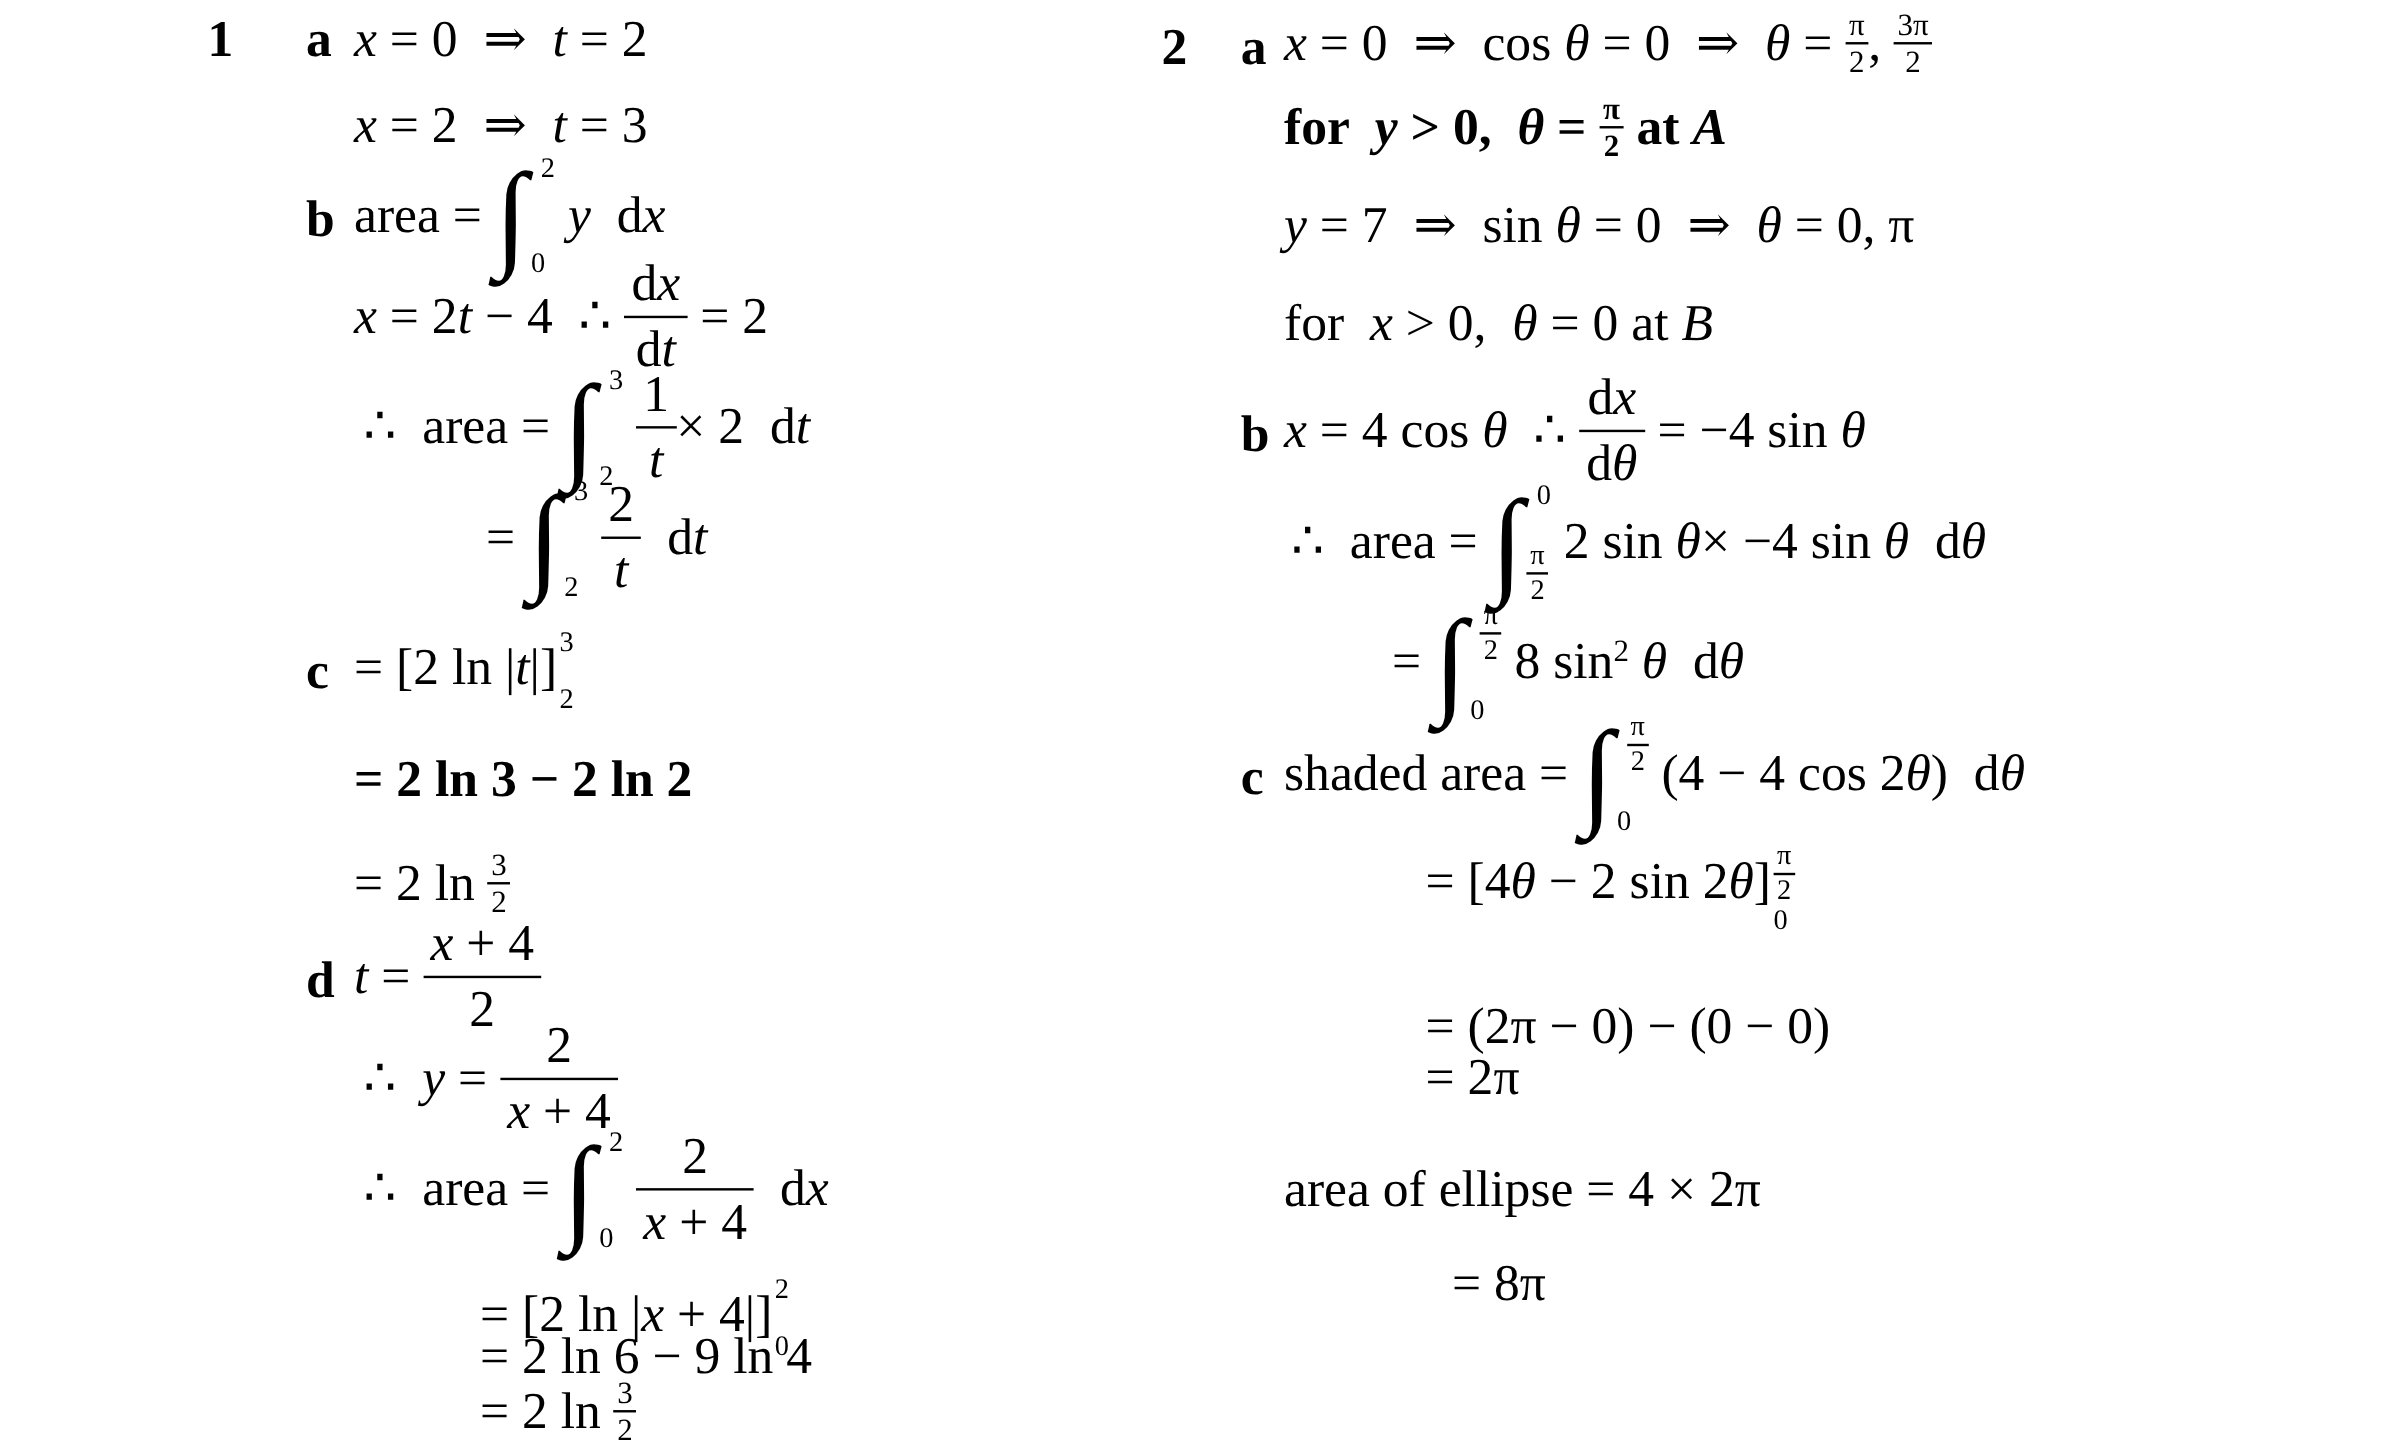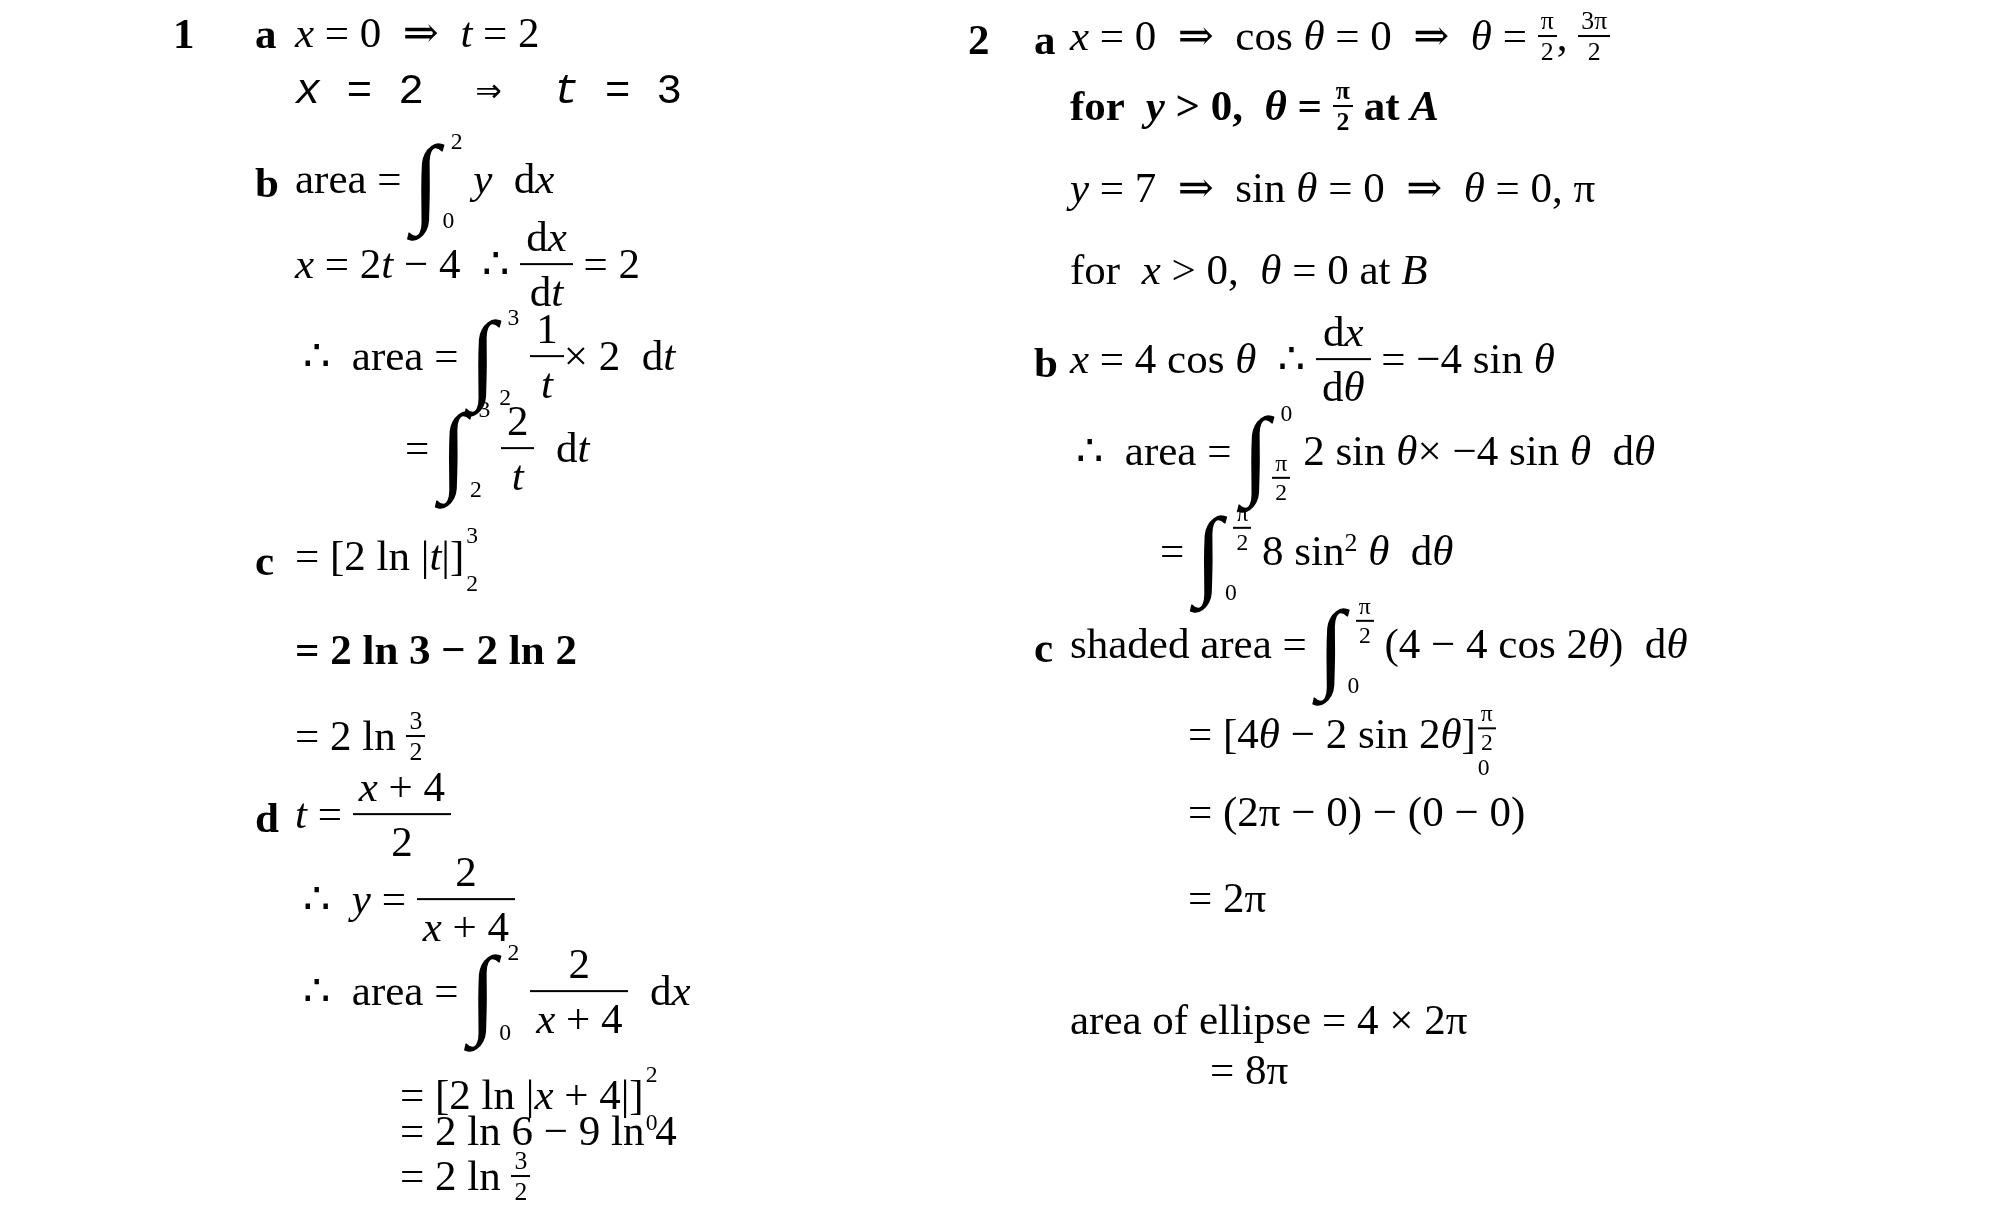--- a/index.html
+++ b/index.html
@@ -34,21 +34,21 @@
   .ilims .sfrac,.ss .sfrac{font-size:1em;transform:none;}
   .ss{display:inline-flex;flex-direction:column;justify-content:space-between;
       font-size:0.55em;height:3.1em;vertical-align:middle;line-height:1.05;margin-left:2px;}
 </style>
 </head>
 <body>
 
 <div class="page">
   <div id="col1" class="col">
       <div class="mrow c1" style="top: 33px; left: 0px;"><span class="pnum">1</span><span class="plabel">a</span><span class="mcontent"><span class="mi">x</span><span class="mr"> = 0  ⇒  </span><span class="mi">t</span><span class="mr"> = 2</span></span></div>
-      <div class="mrow c1" style="top: 92px; left: 0px; font-family: Liberation Mono, monospace;"><span class="mcontent"><span class="mi">x</span><span class="mr"> = 2  ⇒  </span><span class="mi">t</span><span class="mr"> = 3</span></span></div>
+      <div class="mrow c1" style="top: 105px; left: 0px;"><span class="mcontent"><span class="mi">x</span><span class="mr"> = 2  ⇒  </span><span class="mi">t</span><span class="mr"> = 3</span></span></div>
       <div class="mrow c1" style="top: 183px; left: 0px;"><span class="plabel">b</span><span class="mcontent"><span class="mr">area = </span><span class="int"><span class="iglyph">∫</span><span class="ilims"><span class="up"><span class="mr">2</span></span><span class="lo"><span class="mr">0</span></span></span></span><span class="mr"> </span><span class="mi">y</span><span class="mr">  d</span><span class="mi">x</span></span></div>
       <div class="mrow c1" style="top: 268px; left: 0px;"><span class="mcontent"><span class="mi">x</span><span class="mr"> = 2</span><span class="mi">t</span><span class="mr"> − 4  ∴ </span><span class="frac"><span class="fn"><span class="mr">d</span><span class="mi">x</span></span><span class="fd"><span class="mr">d</span><span class="mi">t</span></span></span><span class="mr"> = 2</span></span></div>
       <div class="mrow c1" style="top: 360px; left: 8px;"><span class="mcontent"><span class="mr">∴  area = </span><span class="int"><span class="iglyph">∫</span><span class="ilims"><span class="up"><span class="mr">3</span></span><span class="lo"><span class="mr">2</span></span></span></span><span class="mr"> </span><span class="frac"><span class="fn"><span class="mr">1</span></span><span class="fd"><span class="mi">t</span></span></span><span class="mr">× 2  d</span><span class="mi">t</span></span></div>
       <div class="mrow c1" style="top: 452px; left: 110px;"><span class="mcontent"><span class="mr">= </span><span class="int"><span class="iglyph">∫</span><span class="ilims"><span class="up"><span class="mr">3</span></span><span class="lo"><span class="mr">2</span></span></span></span><span class="mr"> </span><span class="frac"><span class="fn"><span class="mr">2</span></span><span class="fd"><span class="mi">t</span></span></span><span class="mr">  d</span><span class="mi">t</span></span></div>
       <div class="mrow c1" style="top: 560px; left: 0px;"><span class="plabel">c</span><span class="mcontent"><span class="mr">= [2 ln |</span><span class="mi">t</span><span class="mr">|]</span><span class="ss"><span class="up"><span class="mr">3</span></span><span class="lo"><span class="mr">2</span></span></span></span></div>
       <div class="mrow c1" style="top: 650px; left: 0px; font-weight: bold;"><span class="mcontent"><span class="mr">= 2 ln 3 − 2 ln 2</span></span></div>
       <div class="mrow c1" style="top: 740px; left: 0px;"><span class="mcontent"><span class="mr">= 2 ln </span><span class="sfrac"><span class="fn">3</span><span class="fd">2</span></span></span></div>
       <div class="mrow c1" style="top: 818px; left: 0px;"><span class="plabel">d</span><span class="mcontent"><span class="mi">t</span><span class="mr"> = </span><span class="frac"><span class="fn"><span class="mi">x</span><span class="mr"> + 4</span></span><span class="fd"><span class="mr">2</span></span></span></span></div>
       <div class="mrow c1" style="top: 903px; left: 8px;"><span class="mcontent"><span class="mr">∴  </span><span class="mi">y</span><span class="mr"> = </span><span class="frac"><span class="fn"><span class="mr">2</span></span><span class="fd"><span class="mi">x</span><span class="mr"> + 4</span></span></span></span></div>
       <div class="mrow c1" style="top: 995px; left: 8px;"><span class="mcontent"><span class="mr">∴  area = </span><span class="int"><span class="iglyph">∫</span><span class="ilims"><span class="up"><span class="mr">2</span></span><span class="lo"><span class="mr">0</span></span></span></span><span class="mr"> </span><span class="frac"><span class="fn"><span class="mr">2</span></span><span class="fd"><span class="mi">x</span><span class="mr"> + 4</span></span></span><span class="mr">  d</span><span class="mi">x</span></span></div>
@@ -59,18 +59,18 @@
   <div id="col2" class="col">
       <div class="mrow c2" style="top: 40px; left: 0px;"><span class="pnum">2</span><span class="plabel">a</span><span class="mcontent"><span class="mi">x</span><span class="mr"> = 0  ⇒  cos </span><span class="mi">θ</span><span class="mr"> = 0  ⇒  </span><span class="mi">θ</span><span class="mr"> = </span><span class="sfrac"><span class="fn">π</span><span class="fd">2</span></span><span class="mr">, </span><span class="sfrac"><span class="fn">3π</span><span class="fd">2</span></span></span></div>
       <div class="mrow c2" style="top: 110px; left: 0px; font-weight: bold;"><span class="mcontent"><span class="mr">for  </span><span class="mi">y</span><span class="mr"> &gt; 0,  </span><span class="mi">θ</span><span class="mr"> = </span><span class="sfrac"><span class="fn">π</span><span class="fd">2</span></span><span class="mr"> at </span><span class="mi">A</span></span></div>
       <div class="mrow c2" style="top: 188px; left: 0px;"><span class="mcontent"><span class="mi">y</span><span class="mr"> = 7  ⇒  sin </span><span class="mi">θ</span><span class="mr"> = 0  ⇒  </span><span class="mi">θ</span><span class="mr"> = 0, π</span></span></div>
       <div class="mrow c2" style="top: 270px; left: 0px;"><span class="mcontent"><span class="mr">for  </span><span class="mi">x</span><span class="mr"> &gt; 0,  </span><span class="mi">θ</span><span class="mr"> = 0 at </span><span class="mi">B</span></span></div>
       <div class="mrow c2" style="top: 363px; left: 0px;"><span class="plabel">b</span><span class="mcontent"><span class="mi">x</span><span class="mr"> = 4 cos </span><span class="mi">θ</span><span class="mr">  ∴ </span><span class="frac"><span class="fn"><span class="mr">d</span><span class="mi">x</span></span><span class="fd"><span class="mr">d</span><span class="mi">θ</span></span></span><span class="mr"> = −4 sin </span><span class="mi">θ</span></span></div>
       <div class="mrow c2" style="top: 455px; left: 6px;"><span class="mcontent"><span class="mr">∴  area = </span><span class="int"><span class="iglyph">∫</span><span class="ilims"><span class="up"><span class="mr">0</span></span><span class="lo"><span class="sfrac"><span class="fn">π</span><span class="fd">2</span></span></span></span></span><span class="mr"> 2 sin </span><span class="mi">θ</span><span class="mr">× −4 sin </span><span class="mi">θ</span><span class="mr">  d</span><span class="mi">θ</span></span></div>
       <div class="mrow c2" style="top: 555px; left: 90px;"><span class="mcontent"><span class="mr">= </span><span class="int"><span class="iglyph">∫</span><span class="ilims"><span class="up"><span class="sfrac"><span class="fn">π</span><span class="fd">2</span></span></span><span class="lo"><span class="mr">0</span></span></span></span><span class="mr"> 8 sin</span><span class="msup">2</span><span class="mr"> </span><span class="mi">θ</span><span class="mr">  d</span><span class="mi">θ</span></span></div>
       <div class="mrow c2" style="top: 648px; left: 0px;"><span class="plabel">c</span><span class="mcontent"><span class="mr">shaded area = </span><span class="int"><span class="iglyph">∫</span><span class="ilims"><span class="up"><span class="sfrac"><span class="fn">π</span><span class="fd">2</span></span></span><span class="lo"><span class="mr">0</span></span></span></span><span class="mr"> (4 − 4 cos 2</span><span class="mi">θ</span><span class="mr">)  d</span><span class="mi">θ</span></span></div>
       <div class="mrow c2" style="top: 738px; left: 118px;"><span class="mcontent"><span class="mr">= [4</span><span class="mi">θ</span><span class="mr"> − 2 sin 2</span><span class="mi">θ</span><span class="mr">]</span><span class="ss"><span class="up"><span class="sfrac"><span class="fn">π</span><span class="fd">2</span></span></span><span class="lo"><span class="mr">0</span></span></span></span></div>
-      <div class="mrow c2" style="top: 812px; left: 118px;"><span class="mcontent"><span class="mr">= (2π − 0) − (0 − 0)</span></span></div>
+      <div class="mrow c2" style="top: 856px; left: 118px;"><span class="mcontent"><span class="mr">= (2π − 0) − (0 − 0)</span></span></div>
       <div class="mrow c2" style="top: 898px; left: 118px;"><span class="mcontent"><span class="mr">= 2π</span></span></div>
-      <div class="mrow c2" style="top: 992px; left: 0px; margin-top: 28px;"><span class="mcontent"><span class="mr">area of ellipse = 4 × 2π</span></span></div>
+      <div class="mrow c2" style="top: 992px; left: 0px;"><span class="mcontent"><span class="mr">area of ellipse = 4 × 2π</span></span></div>
       <div class="mrow c2" style="top: 1070px; left: 140px;"><span class="mcontent"><span class="mr">= 8π</span></span></div>
     </div>
 </div>
 
 </body></html>

